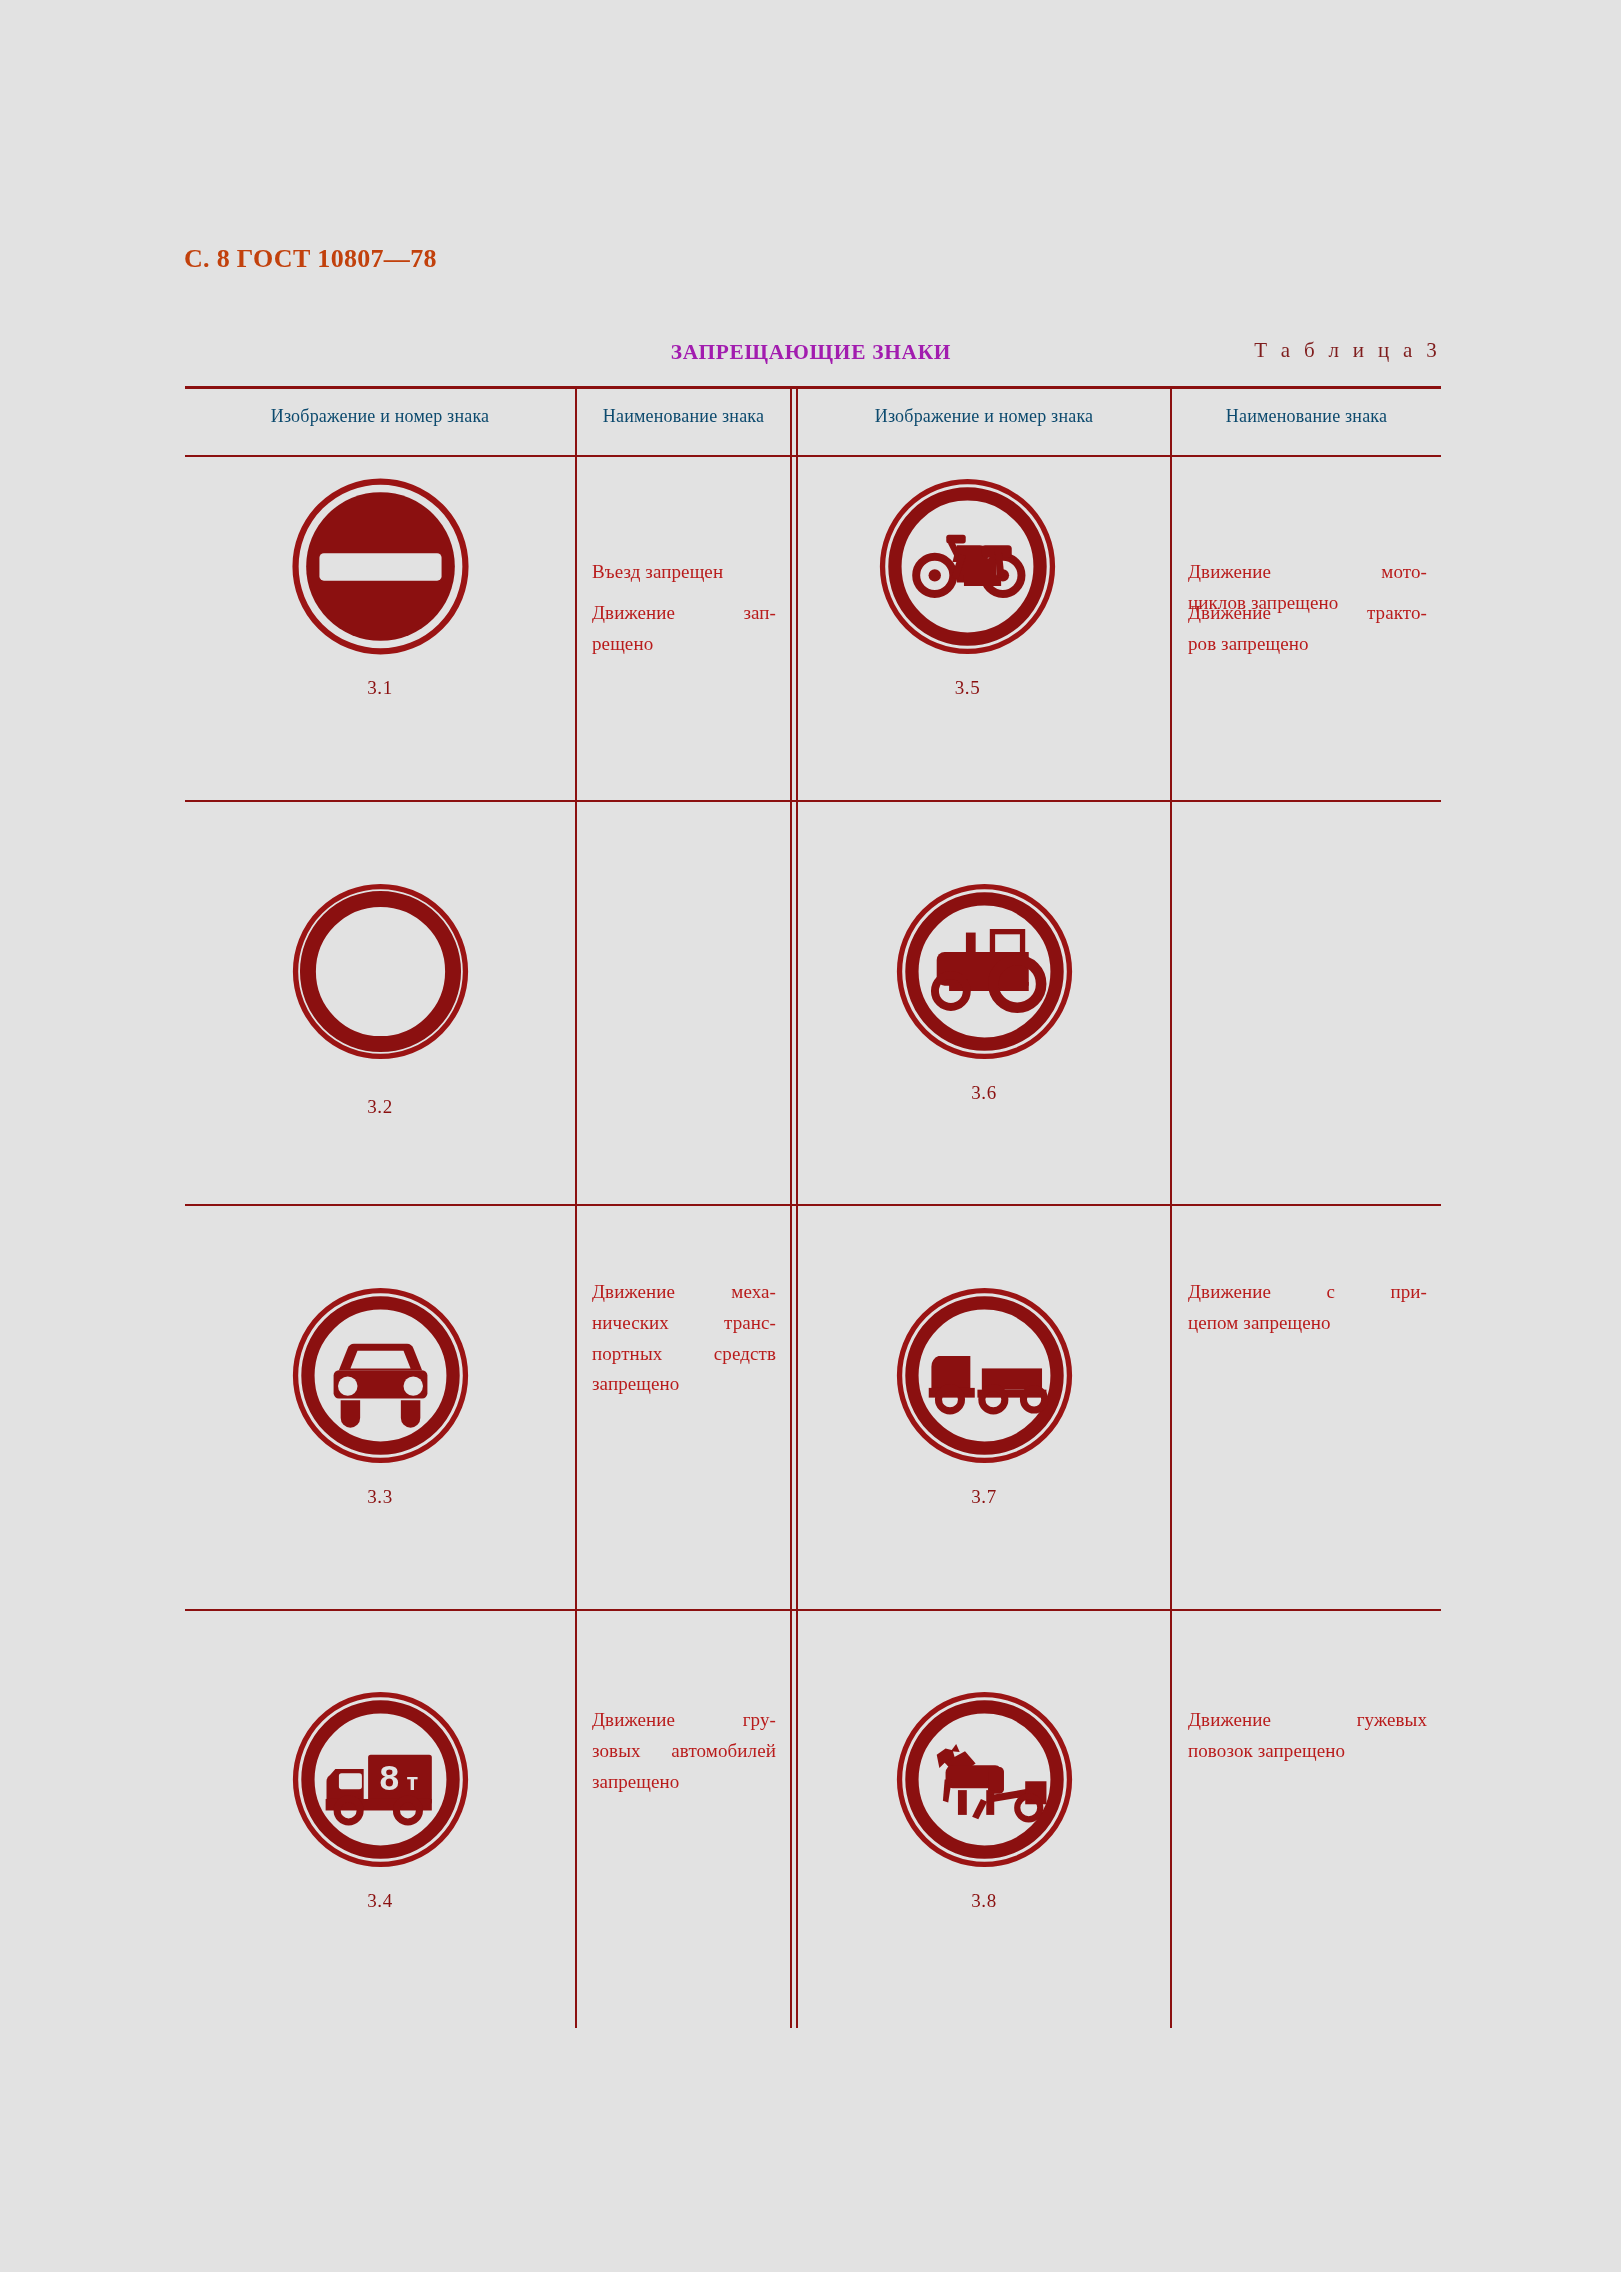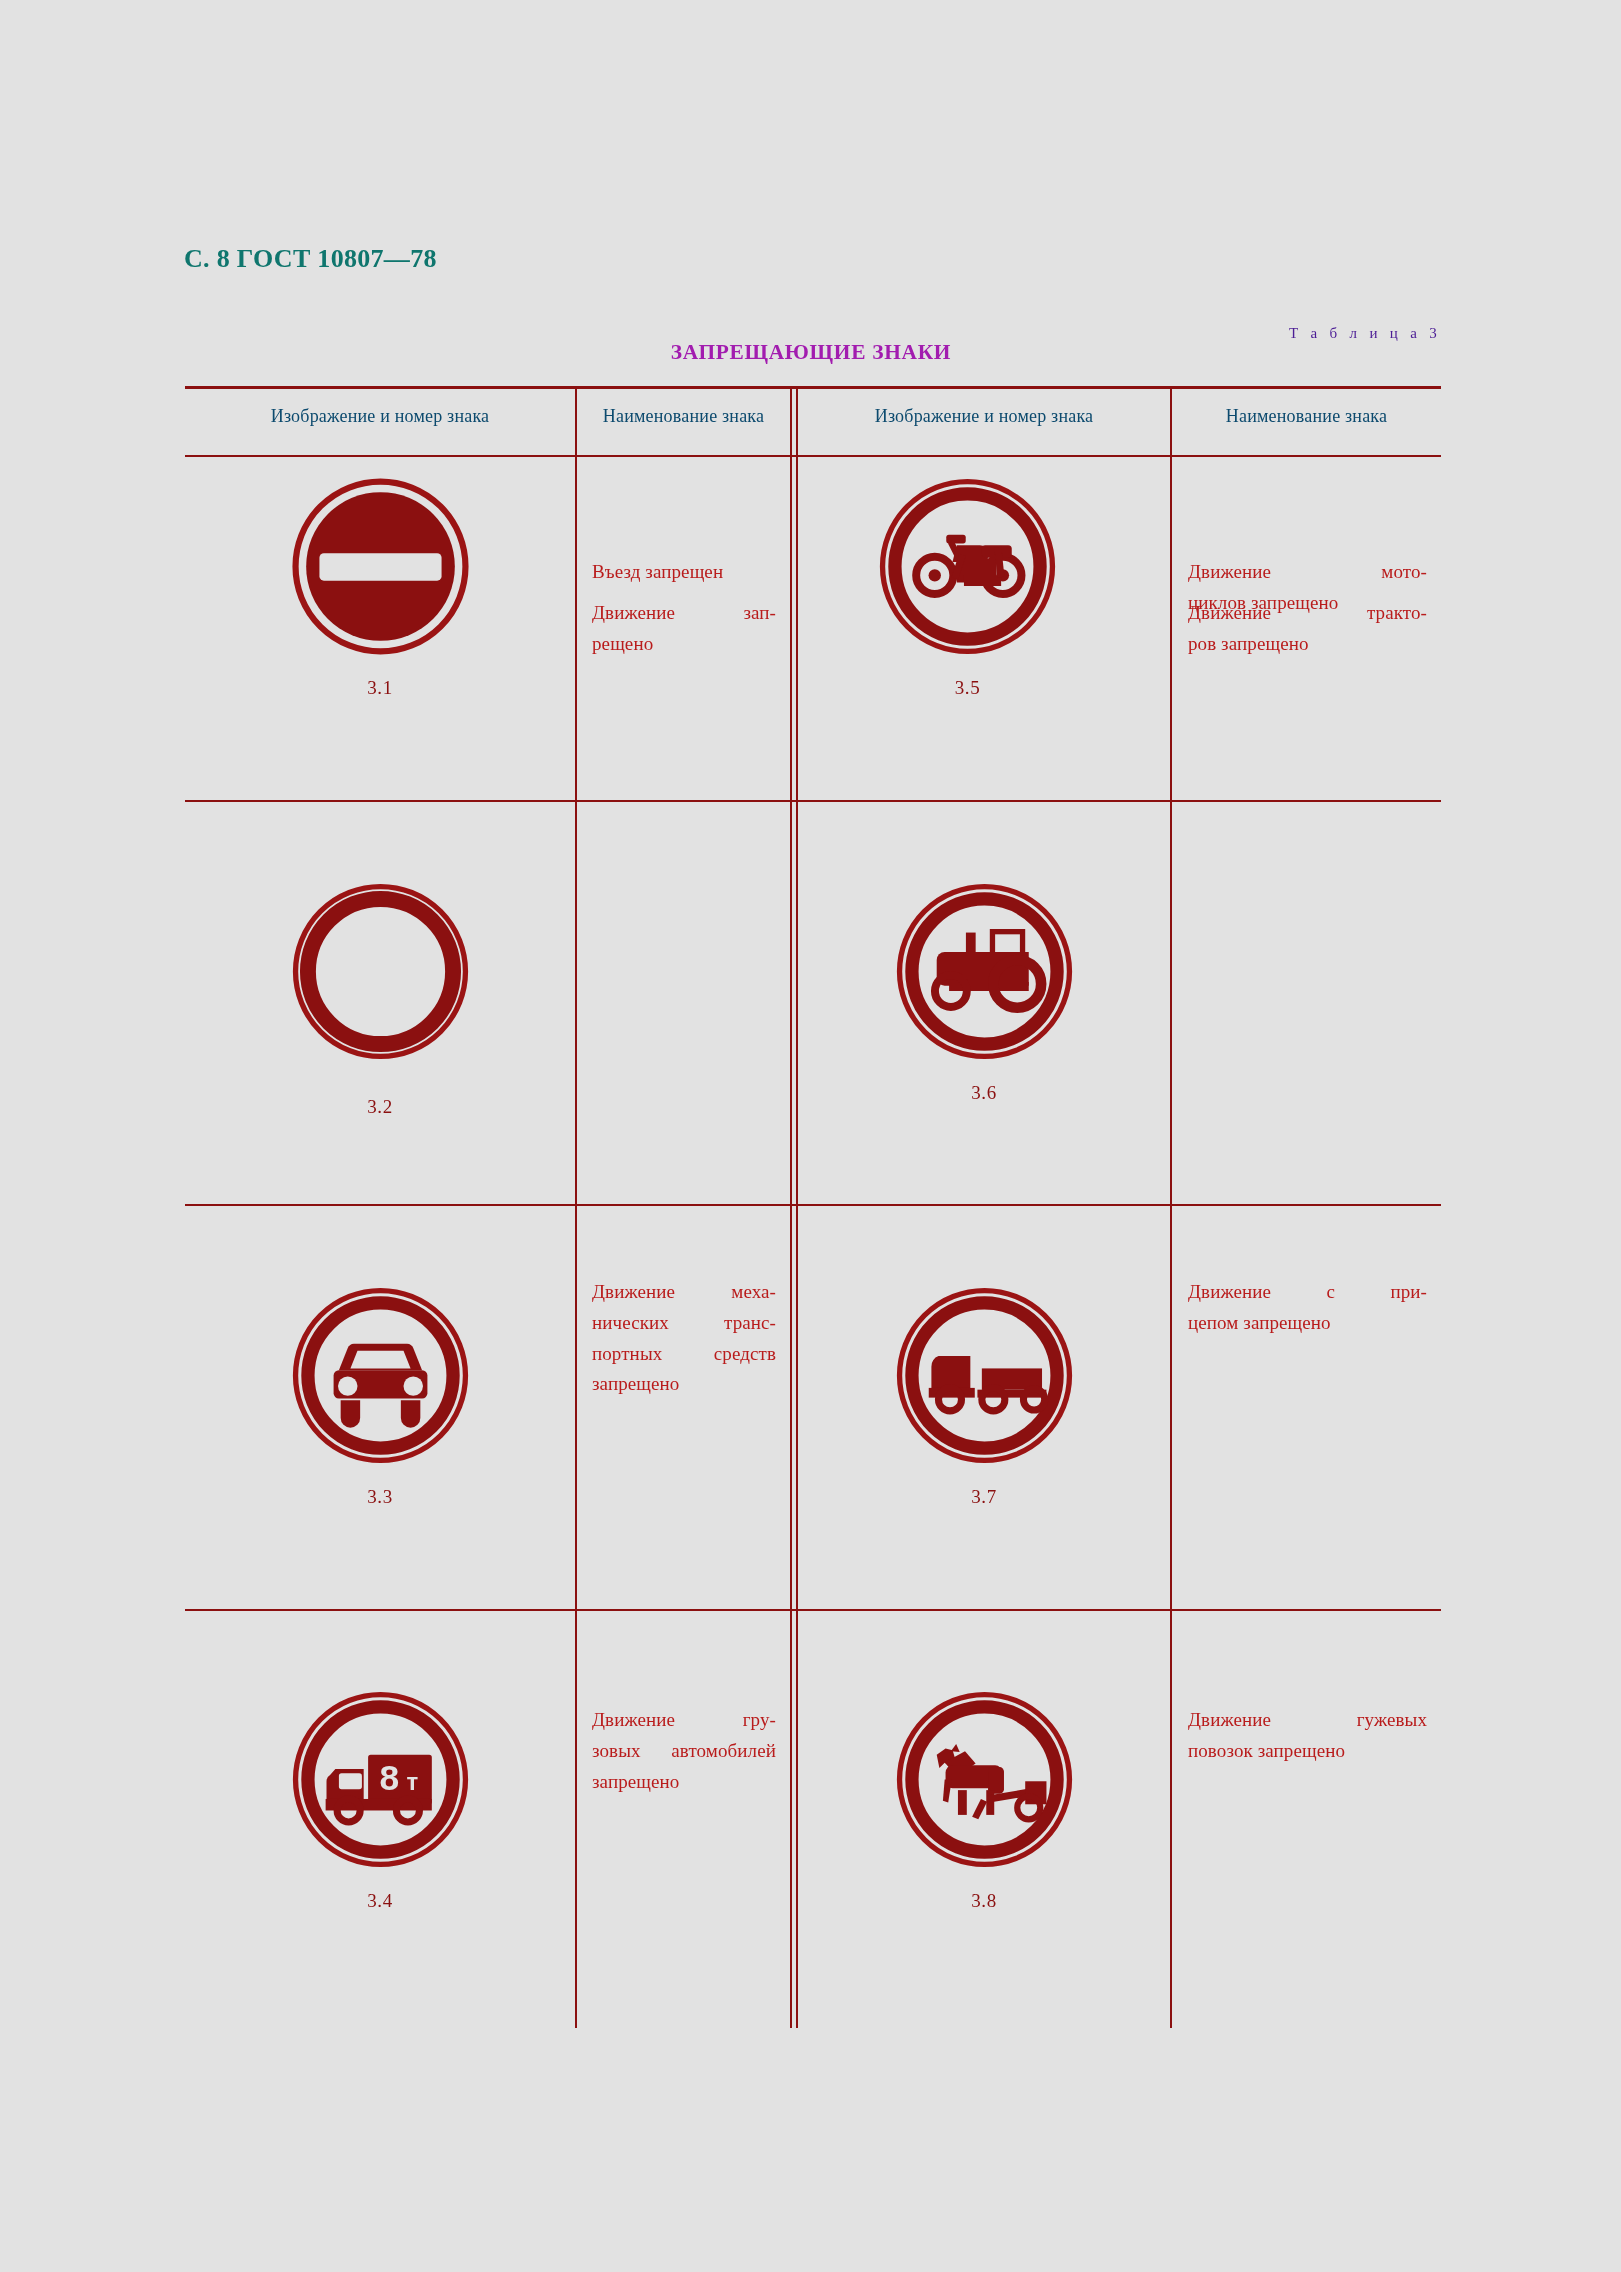--- a/index.html
+++ b/index.html
@@ -17,31 +17,31 @@
   }
 
   
   #page-header {
     position: absolute;
     left: 184px;
     top: 244px;
     font-size: 26px;
     font-weight: bold;
     letter-spacing: 0.3px;
-    color: #0f766e;
+    color: #c2410c;
     white-space: nowrap;
   }
 
   #table-number {
     position: absolute;
     right: 181px;
-    top: 325px;
-    font-size: 15px;
+    top: 338px;
+    font-size: 21px;
     letter-spacing: 4.3px;
-    color: #4c1d95;
+    color: #7f1d1d;
     white-space: nowrap;
   }
 
   #table-title {
     position: absolute;
     left: 0;
     right: 0;
     top: 340px;
     text-align: center;
     font-size: 21.4px;

